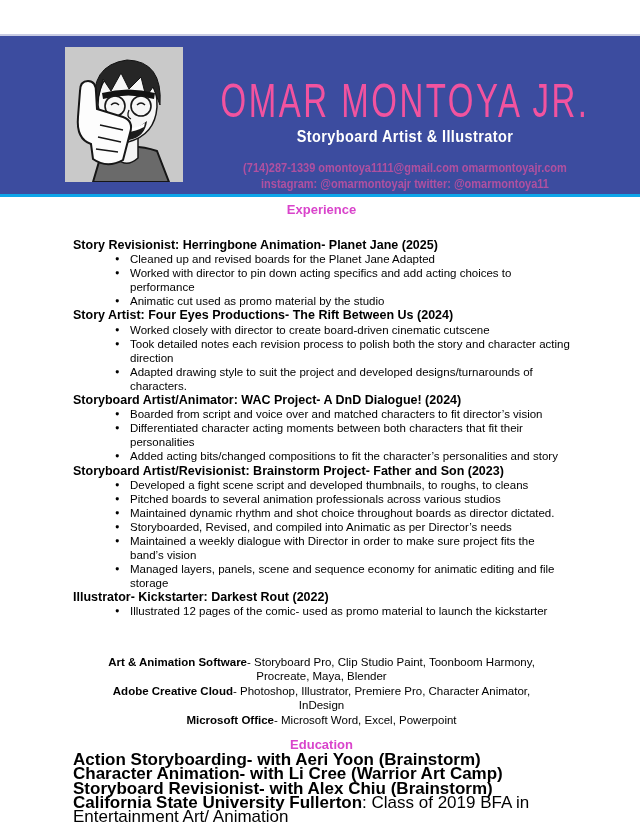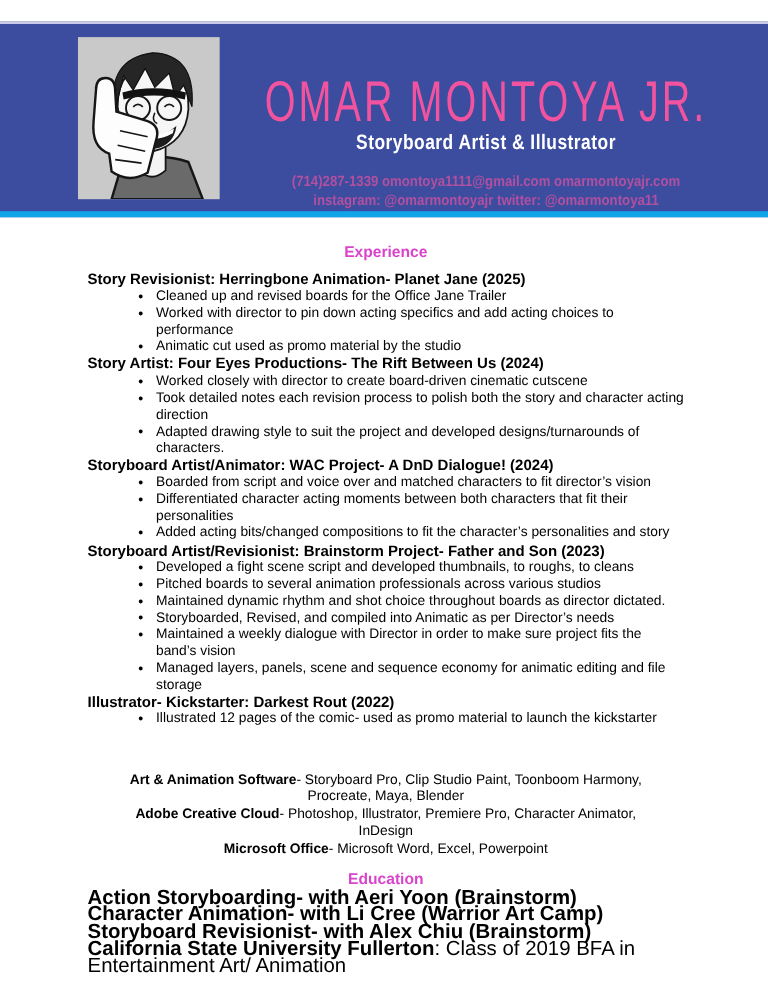--- a/index.html
+++ b/index.html
@@ -3,24 +3,24 @@
 <meta charset="utf-8">
 <style>
   * { margin:0; padding:0; box-sizing:border-box; }
   html,body { background:#ffffff; }
   body {
     width:640px; height:828px; position:relative; overflow:hidden;
     font-family:"Liberation Sans", sans-serif; color:#111;
   }
   
   .header-band {
-    position:absolute; left:0; top:18px; width:640px; height:163px;
+    position:absolute; left:0; top:34px; width:640px; height:163px;
     background:#3c4c9f;
     border-top:2px solid #c8cbe3;
-    border-bottom:5px solid #0ea5e9;
+    border-bottom:3px solid #0ea5e9;
   }
   .portrait {
     position:absolute; left:65px; top:11px; width:118px; height:135px;
     background:#c9c9c9; overflow:hidden;
   }
   .portrait svg { display:block; width:100%; height:100%; }
   .h-name {
     position:absolute; left:195px; top:36px; width:420px;
     text-align:center; color:#f2539f;
     font-size:33px; font-weight:400; letter-spacing:2.5px; line-height:40px;
@@ -38,21 +38,21 @@
     transform:scaleY(1.12); transform-origin:center top;
   }
   .h-contact.l1 { top:124px; }
   .h-contact.l2 { top:140px; }
   
   .content { position:absolute; left:0; top:186px; width:640px; padding:0 70px 0 73px; }
   .section-title {
     text-align:center; color:#d944cb; font-size:13px; font-weight:600;
     line-height:16px;
   }
-  .st-experience { margin-top:16px; margin-bottom:8px; }
+  .st-experience { margin-top:16px; margin-bottom:20px; }
   .job-heading { font-size:12.5px; font-weight:700; line-height:14.1px; color:#000; }
   .bullet {
     position:relative; font-size:11.5px; line-height:14.1px; color:#000;
     padding-left:57px;
   }
   .bullet::before {
     content:"\25CF"; position:absolute; left:42px; top:0;
     font-size:7.5px; line-height:14.1px;
   }
   .skills-block { margin-top:36px; }
@@ -99,21 +99,21 @@
   <div class="h-subtitle">Storyboard Artist &amp; Illustrator</div>
   <div class="h-contact l1">(714)287-1339 omontoya1111@gmail.com omarmontoyajr.com</div>
   <div class="h-contact l2">instagram: @omarmontoyajr twitter: @omarmontoya11</div>
 </div>
 
 <div class="content">
 
   <div class="section-title st-experience">Experience</div>
 
   <div class="job-heading">Story Revisionist: Herringbone Animation- Planet Jane (2025)</div>
-  <div class="bullet">Cleaned up and revised boards for the Office Jane Trailer</div>
+  <div class="bullet">Cleaned up and revised boards for the Planet Jane Adapted</div>
   <div class="bullet">Worked with director to pin down acting specifics and add acting choices to performance</div>
   <div class="bullet">Animatic cut used as promo material by the studio</div>
 
   <div class="job-heading">Story Artist: Four Eyes Productions- The Rift Between Us (2024)</div>
   <div class="bullet">Worked closely with director to create board-driven cinematic cutscene</div>
   <div class="bullet">Took detailed notes each revision process to polish both the story and character acting direction</div>
   <div class="bullet">Adapted drawing style to suit the project and developed designs/turnarounds of characters.</div>
 
   <div class="job-heading">Storyboard Artist/Animator: WAC Project- A DnD Dialogue! (2024)</div>
   <div class="bullet">Boarded from script and voice over and matched characters to fit director’s vision</div>

